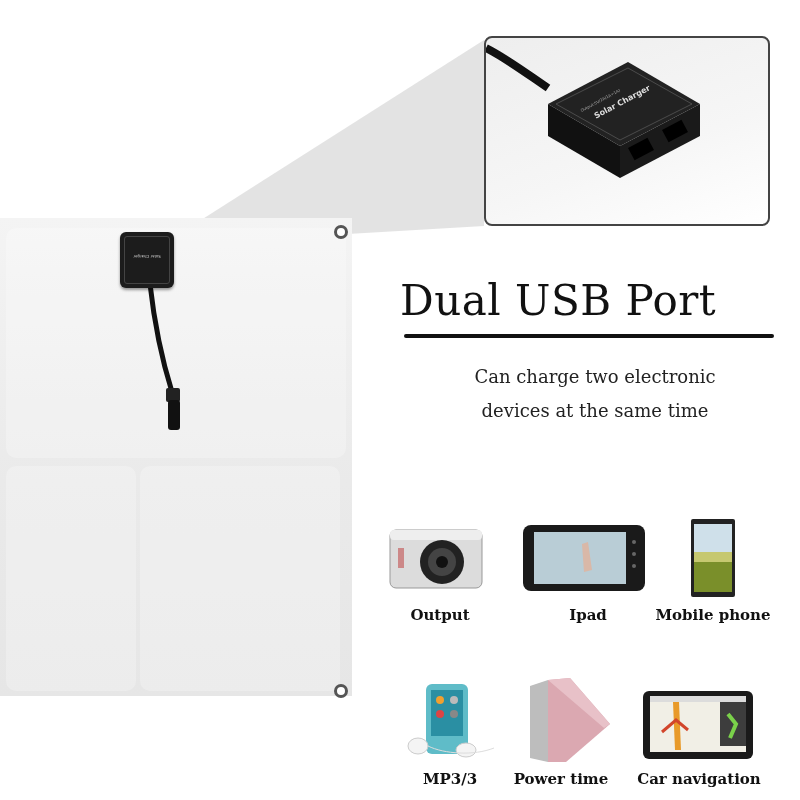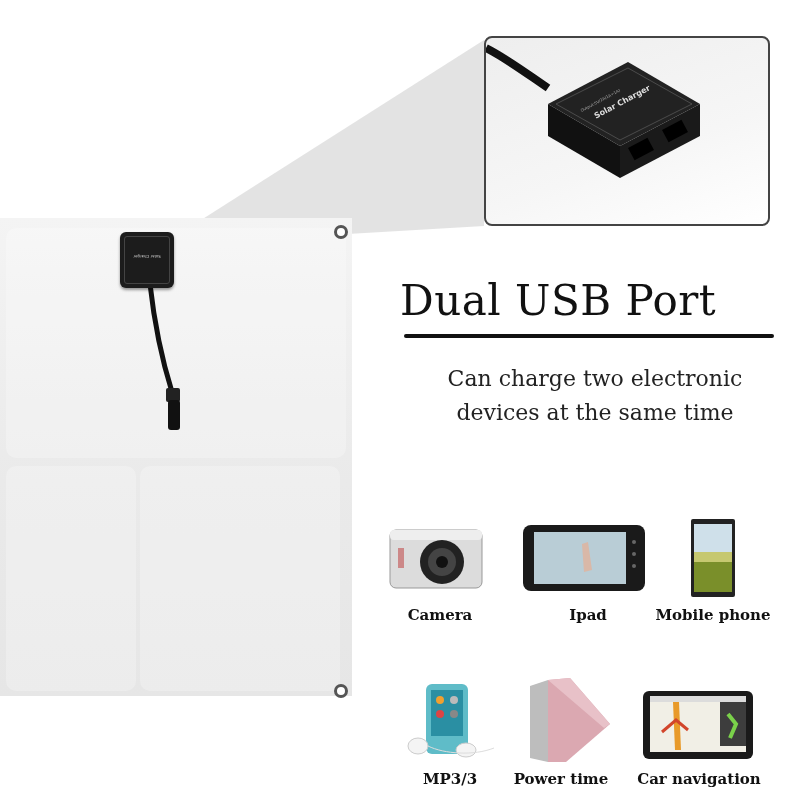--- a/index.html
+++ b/index.html
@@ -7,21 +7,21 @@
     .panel { position:absolute; left:0; top:218px; width:352px; height:478px; background:linear-gradient(180deg,#f4f4f4 0%,#eaeaea 55%,#e6e6e6 100%); }
     .panel .cell { position:absolute; border-radius:10px; background:rgba(255,255,255,0.25); }
     .beam { position:absolute; left:0; top:0; width:800px; height:800px; }
     .grommet { position:absolute; width:14px; height:14px; border-radius:50%; border:3px solid #555; background:#fff; box-sizing:border-box; }
     .junction { position:absolute; left:120px; top:232px; width:54px; height:56px; background:#1c1c1c; border-radius:6px; box-shadow:0 2px 3px rgba(0,0,0,0.4); }
     .junction .inner { position:absolute; left:4px; top:4px; right:4px; bottom:4px; border:1px solid #444; border-radius:3px; }
     .junction .lbl { position:absolute; left:0; right:0; top:22px; text-align:center; color:#ccc; font-size:4px; font-family:"DejaVu Sans", sans-serif; transform:rotate(180deg); }
     .inset { position:absolute; left:484px; top:36px; width:286px; height:190px; border:2px solid #444; border-radius:8px; background:linear-gradient(160deg,#eeeeee 0%,#f6f6f6 60%,#ffffff 100%); overflow:hidden; box-sizing:border-box; }
     .title { position:absolute; left:400px; top:276px; width:380px; font-size:42px; color:#111; font-family:"DejaVu Serif", serif; letter-spacing:0.5px; }
     .title-rule { position:absolute; left:404px; top:334px; width:370px; height:4px; background:#111; border-radius:2px; }
-    .sub { position:absolute; left:410px; width:370px; text-align:center; font-size:22px; color:#222; font-family:"DejaVu Serif", serif; }
+    .sub { position:absolute; left:410px; width:370px; text-align:center; font-size:18px; color:#222; font-family:"DejaVu Serif", serif; }
     .device { position:absolute; }
     .dev-label { position:absolute; text-align:center; font-size:15px; font-weight:bold; color:#111; font-family:"DejaVu Serif", serif; white-space:nowrap; }
   </style>
 </head>
 <body>
 
 <svg class="beam" viewBox="0 0 800 800">
   <polygon points="176,236 484,40 484,226 176,244" fill="#d9d9d9" opacity="0.75"></polygon>
 </svg>
 
@@ -66,21 +66,21 @@
 <div class="sub" style="top:400px;">devices at the same time</div>
 
 <svg class="device" style="left:388px;top:522px;" width="96" height="72" viewBox="0 0 96 72">
   <rect x="2" y="8" width="92" height="58" rx="6" fill="#dcdcdc" stroke="#999"></rect>
   <rect x="2" y="8" width="92" height="10" rx="4" fill="#eee"></rect>
   <circle cx="54" cy="40" r="22" fill="#222"></circle>
   <circle cx="54" cy="40" r="14" fill="#444"></circle>
   <circle cx="54" cy="40" r="6" fill="#111"></circle>
   <rect x="10" y="26" width="6" height="20" fill="#b33" opacity="0.5"></rect>
 </svg>
-<div class="dev-label" style="left:396px;top:606px;width:88px;">Camera</div>
+<div class="dev-label" style="left:396px;top:606px;width:88px;">Output</div>
 
 <svg class="device" style="left:522px;top:524px;" width="124" height="68" viewBox="0 0 124 68">
   <rect x="1" y="1" width="122" height="66" rx="8" fill="#1a1a1a"></rect>
   <rect x="12" y="8" width="92" height="52" fill="#b9cdd6"></rect>
   <path d="M60,20 L62,48 L70,46 L66,18 Z" fill="#d9b8a8"></path>
   <circle cx="112" cy="18" r="2" fill="#666"></circle>
   <circle cx="112" cy="30" r="2" fill="#666"></circle>
   <circle cx="112" cy="42" r="2" fill="#666"></circle>
 </svg>
 <div class="dev-label" style="left:548px;top:606px;width:80px;">Ipad</div>

